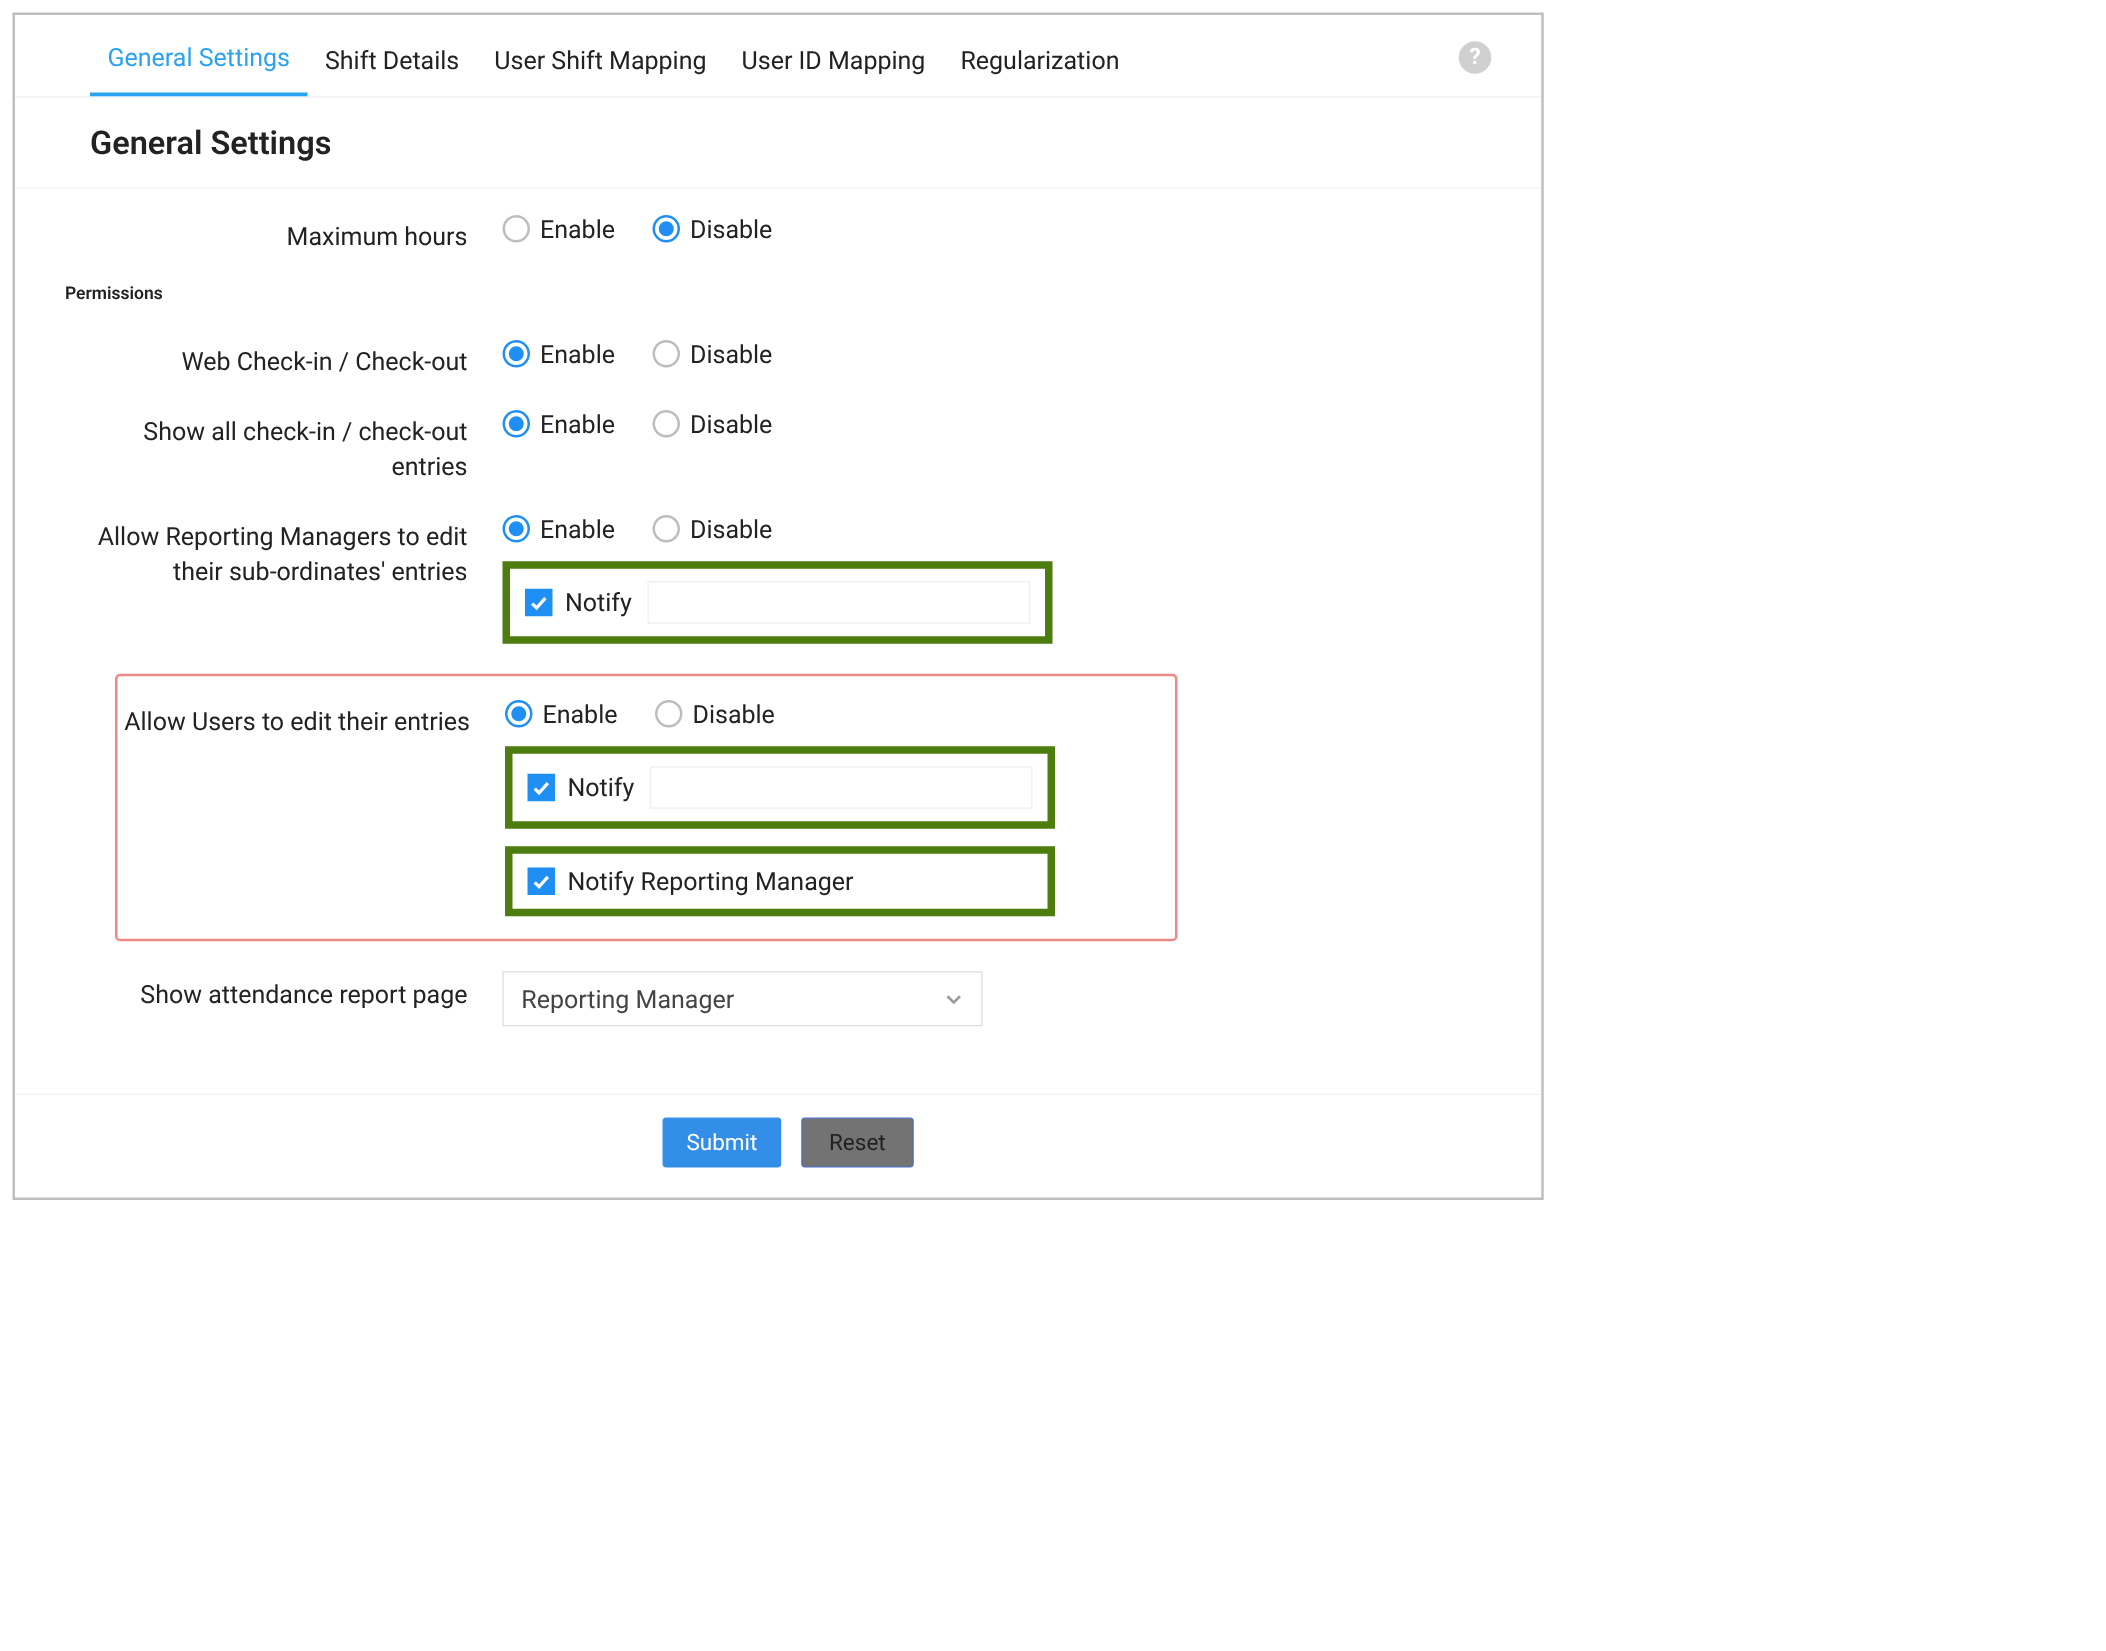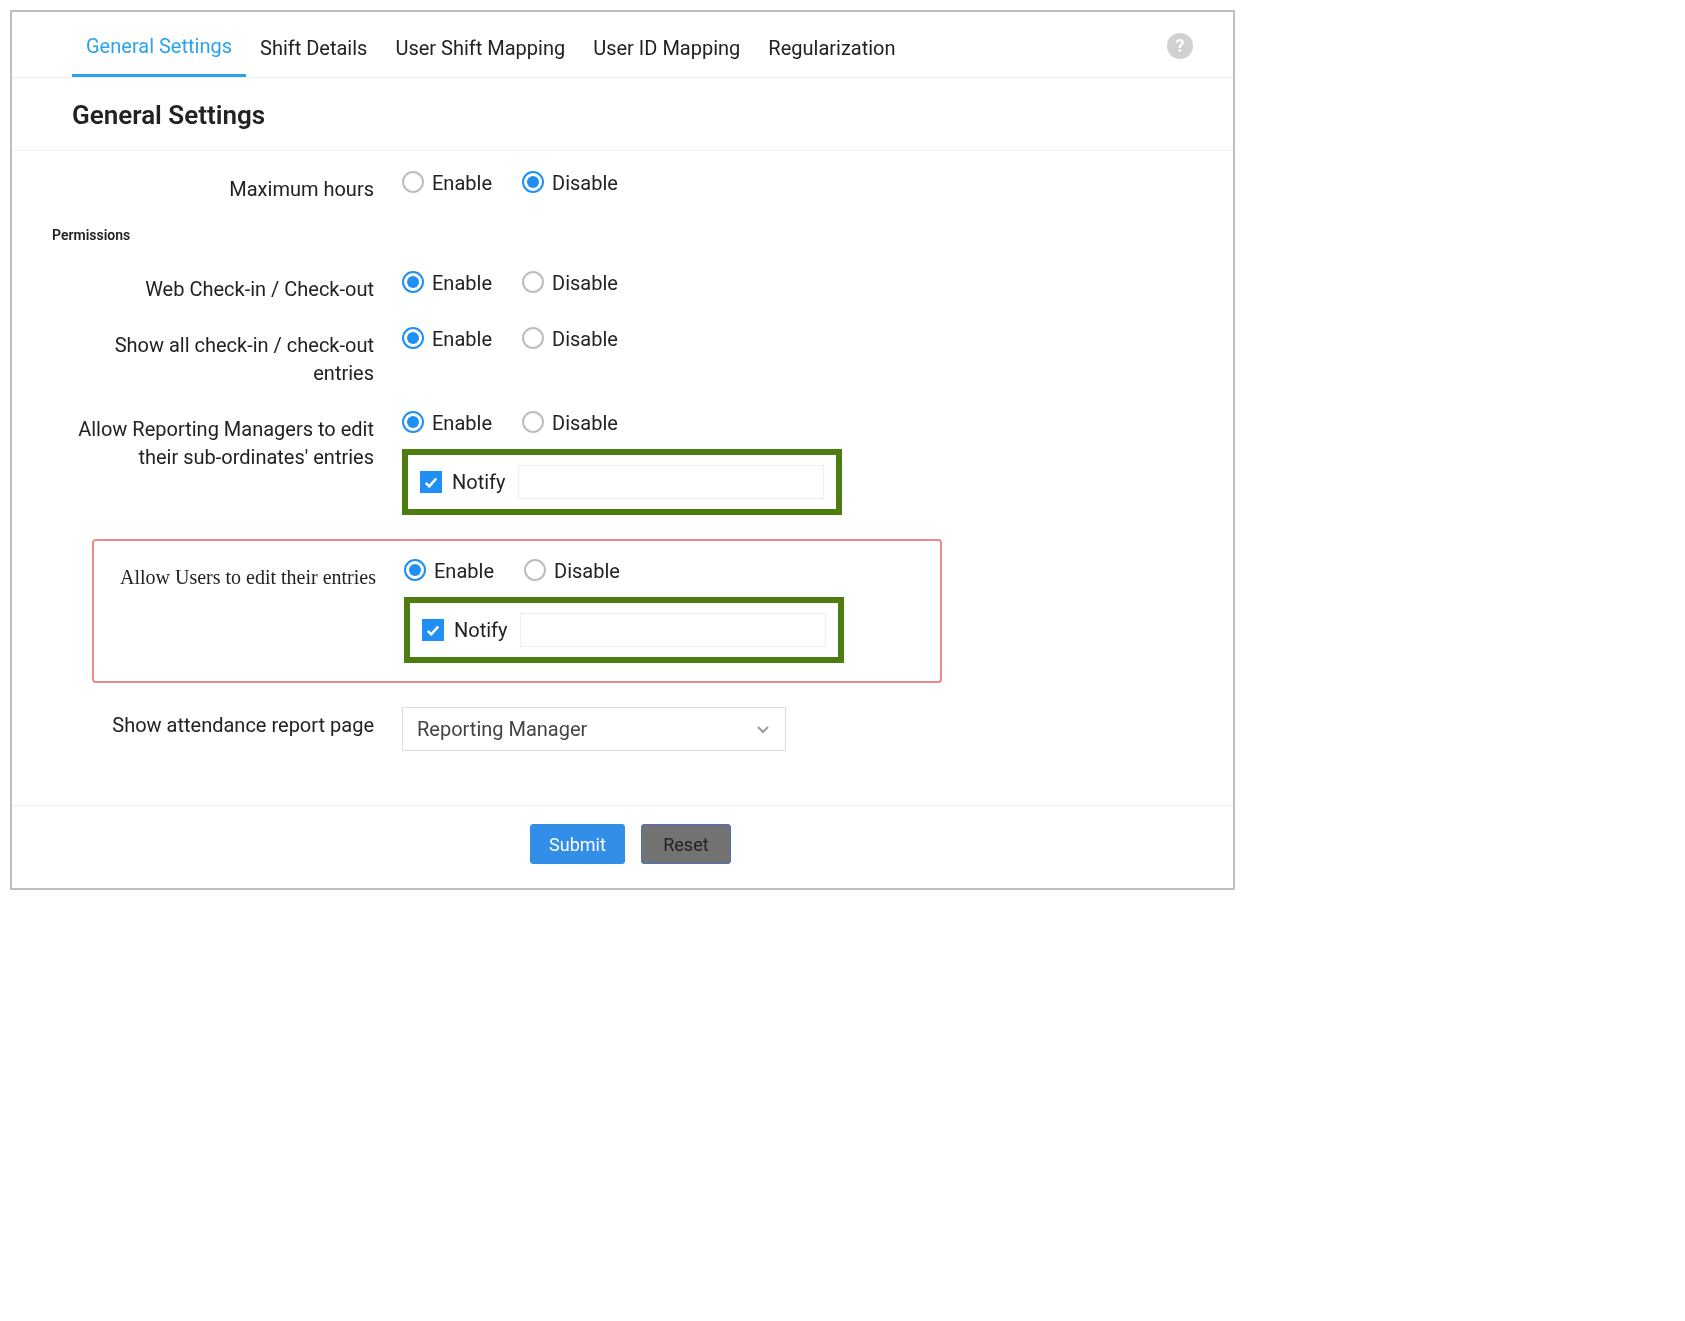--- a/index.html
+++ b/index.html
@@ -76,21 +76,21 @@
   .control-col {
     flex: 1;
   }
   .radio-group {
     display: flex;
     align-items: center;
     gap: 30px;
   }
   .radio-item {
     display: flex;
-    align-items: flex-start;
+    align-items: center;
     gap: 8px;
     cursor: pointer;
   }
   .radio-circle {
     width: 22px;
     height: 22px;
     border-radius: 50%;
     border: 2px solid #bdbdbd;
     display: inline-block;
     position: relative;
@@ -148,21 +148,21 @@
     background: #fff;
   }
   .highlight-box {
     border: 2px solid #ee8a86;
     border-radius: 4px;
     padding: 18px 18px 18px 0;
     margin: 8px 0 24px 40px;
     width: 850px;
   }
   .highlight-box .row { margin-bottom: 0; }
-  .highlight-box .label-col { width: 310px; font-family: Liberation Serif, serif; }
+  .highlight-box .label-col { width: 310px; }
   .select-box {
     border: 1px solid #ddd;
     width: 384px;
     height: 44px;
     display: flex;
     align-items: center;
     padding: 0 14px;
     justify-content: space-between;
     cursor: pointer;
     color: #444;
@@ -310,20 +310,28 @@
           </div>
           <div class="notify-box">
             <span class="checkbox">
               <svg viewBox="0 0 16 16">
                   <polyline points="2,9 6,13 14,4"></polyline>
                 </svg>
             </span>
             <span>Notify</span>
             <div class="notify-input"></div>
           </div>
+          <div class="notify-box">
+            <span class="checkbox">
+              <svg viewBox="0 0 16 16">
+                  <polyline points="2,9 6,13 14,4"></polyline>
+                </svg>
+            </span>
+            <span>Notify Reporting Manager</span>
+          </div>
         </div>
       </div>
     </div>
 
     <div class="row">
       <div class="label-col">Show attendance report page</div>
       <div class="control-col">
         <div class="select-box">
           <span>Reporting Manager</span>
           <svg class="chevron-down" viewBox="0 0 16 16">

